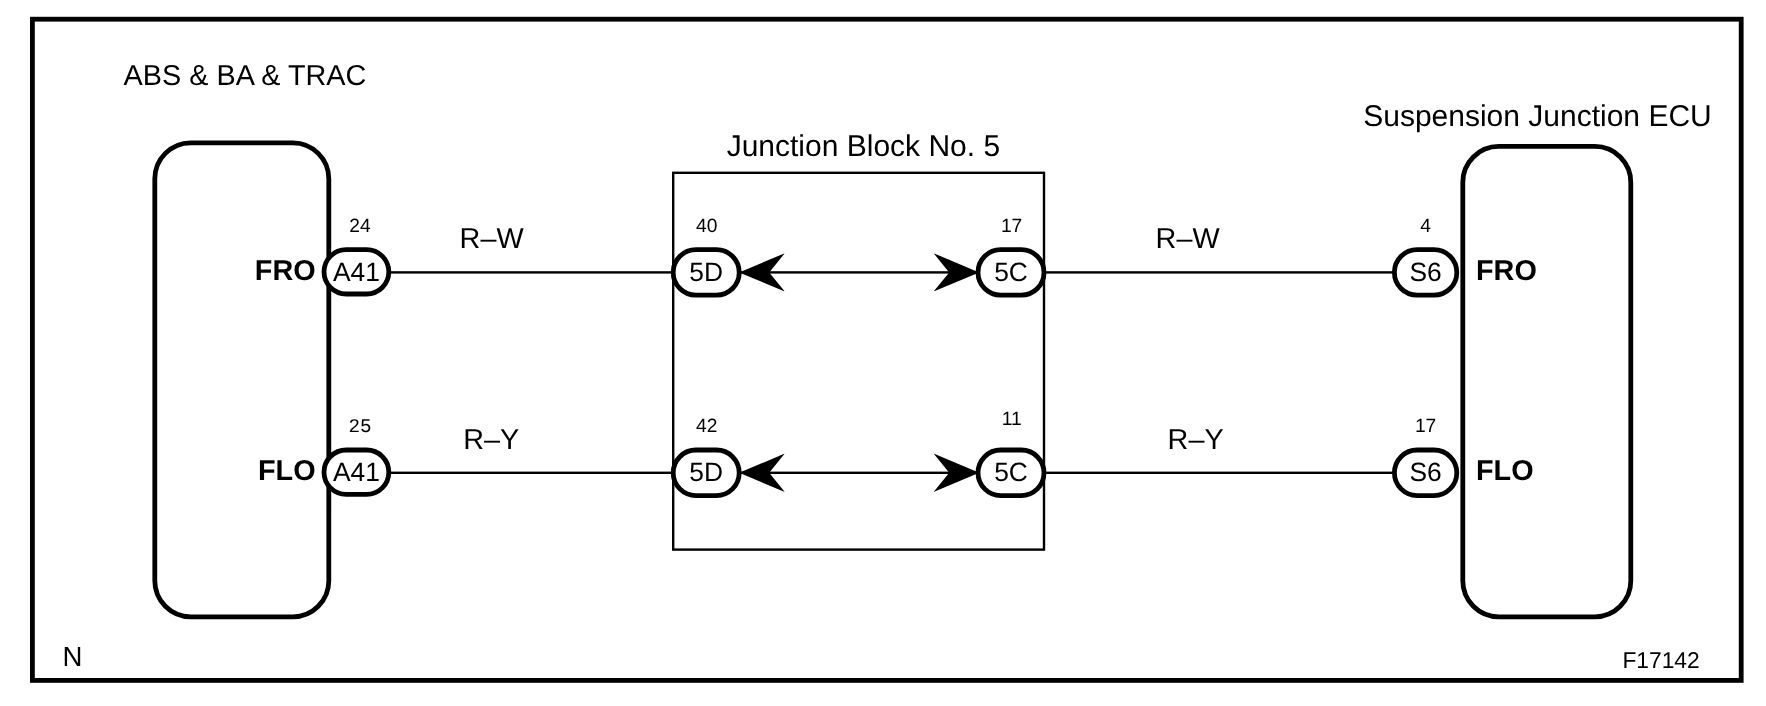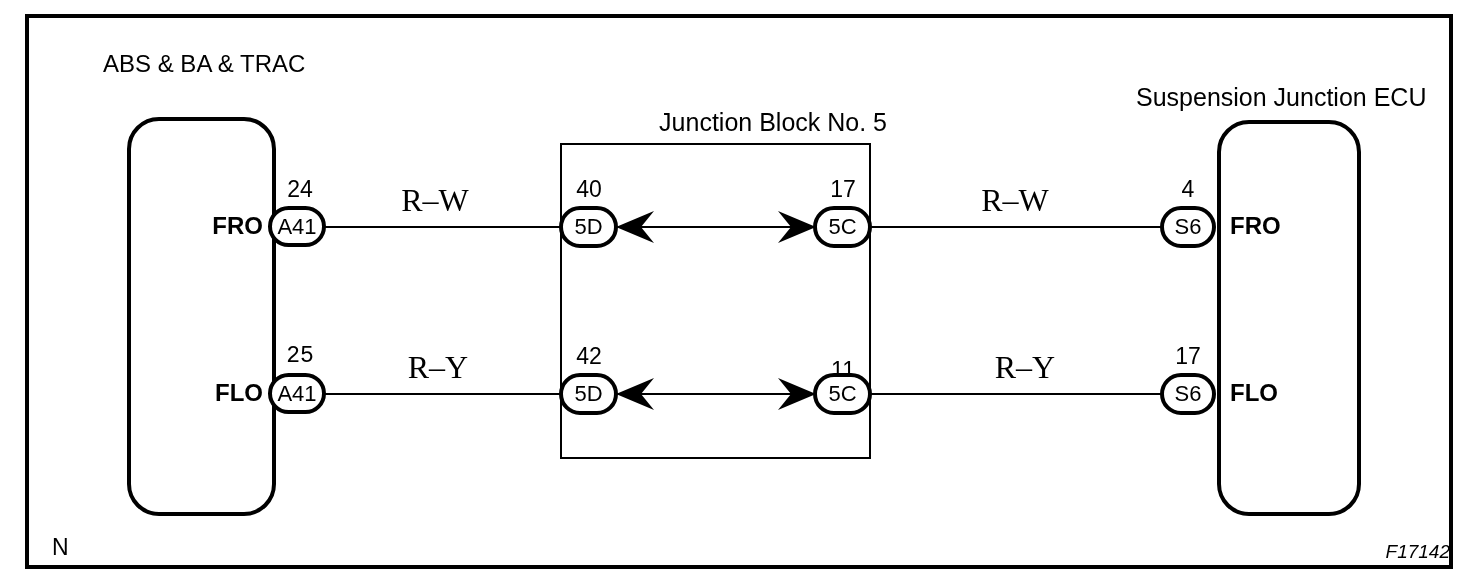--- a/index.html
+++ b/index.html
@@ -35,21 +35,21 @@
     border: 2px solid #000;
     background: #fff;
   }
 
   .title {
     font-size: 25px;
     line-height: 31px;
     white-space: nowrap;
   }
   .left-ecu-title  { left: 103px; top: 48px; font-size: 24px; }
-  .junction-title  { left: 576px; top: 107px; width: 311px; text-align: right; }
+  .junction-title  { left: 564px; top: 107px; width: 311px; text-align: center; }
   .right-ecu-title { left: 1136px; top: 82px; }
 
   .pin-label {
     font-size: 24px;
     line-height: 26px;
     white-space: nowrap;
     font-weight: bold;
   }
   .pl-fro-left { left: 158px; top: 213px; width: 105px; text-align: right; }
   .pl-flo-left { left: 158px; top: 380px; width: 105px; text-align: right; }
@@ -70,64 +70,62 @@
   .oval-a41-1 { left: 268px; top: 206px; width: 58px; height: 41px; }
   .oval-a41-2 { left: 268px; top: 373px; width: 58px; height: 41px; }
   .oval-5d-1  { left: 559px; top: 206px; width: 59px; height: 42px; }
   .oval-5c-1  { left: 813px; top: 206px; width: 59px; height: 42px; }
   .oval-5d-2  { left: 559px; top: 373px; width: 59px; height: 42px; }
   .oval-5c-2  { left: 813px; top: 373px; width: 59px; height: 42px; }
   .oval-s6-1  { left: 1160px; top: 206px; width: 56px; height: 42px; }
   .oval-s6-2  { left: 1160px; top: 373px; width: 56px; height: 42px; }
 
   .terminal {
-    font-size: 23px;
+    font-size: 16px;
     line-height: 24px;
     width: 48px;
     text-align: center;
     z-index: 3;
   }
   .t-24 { left: 276px; top: 177px; }
   .t-25 { left: 276px; top: 344px; font-family: Liberation Mono, monospace; }
   .t-30 { left: 565px; top: 177px; }
   .t-17a { left: 819px; top: 177px; }
   .t-35 { left: 565px; top: 344px; }
-  .t-11 { left: 819px; top: 358px; }
+  .t-11 { left: 819px; top: 338px; }
   .t-4  { left: 1164px; top: 177px; }
   .t-17b { left: 1164px; top: 344px; }
 
   .wire { height: 2px; background: #000; z-index: 1; }
   .w-tl { left: 322px; top: 226px; width: 240px; }
   .w-tr { left: 870px; top: 226px; width: 292px; }
   .w-bl { left: 322px; top: 393px; width: 240px; }
   .w-br { left: 870px; top: 393px; width: 292px; }
   .w-jt { left: 616px; top: 226px; width: 200px; }
   .w-jb { left: 616px; top: 393px; width: 200px; }
 
   .wire-label {
-    font-size: 32px;
+    font-size: 24px;
     line-height: 26px;
     width: 104px;
-    text-align: center;
     z-index: 2;
-    font-family: Liberation Serif, serif;
   }
   .wl-tl { left: 383px; top: 187px; }
   .wl-tr { left: 963px; top: 187px; }
   .wl-bl { left: 386px; top: 354px; }
   .wl-br { left: 973px; top: 354px; }
 
   .arrow { width: 38px; height: 32px; z-index: 2; }
   .ar-lt { left: 616px; top: 211px; }
   .ar-rt { left: 778px; top: 211px; }
   .ar-lb { left: 616px; top: 378px; }
   .ar-rb { left: 778px; top: 378px; }
 
   .footer-note { left: 52px; top: 534px; font-size: 23px; }
-  .figure-id { left: 1352px; top: 541px; width: 98px; text-align: right; font-size: 19px; font-style: italic; }
+  .figure-id { left: 1352px; top: 541px; width: 98px; font-size: 19px; }
 </style>
 </head>
 <body>
 
 <div class="diagram">
 
   <div class="abs outer-border"></div>
 
   <div class="abs title left-ecu-title">
     <div>ABS &amp; BA &amp; TRAC</div>

